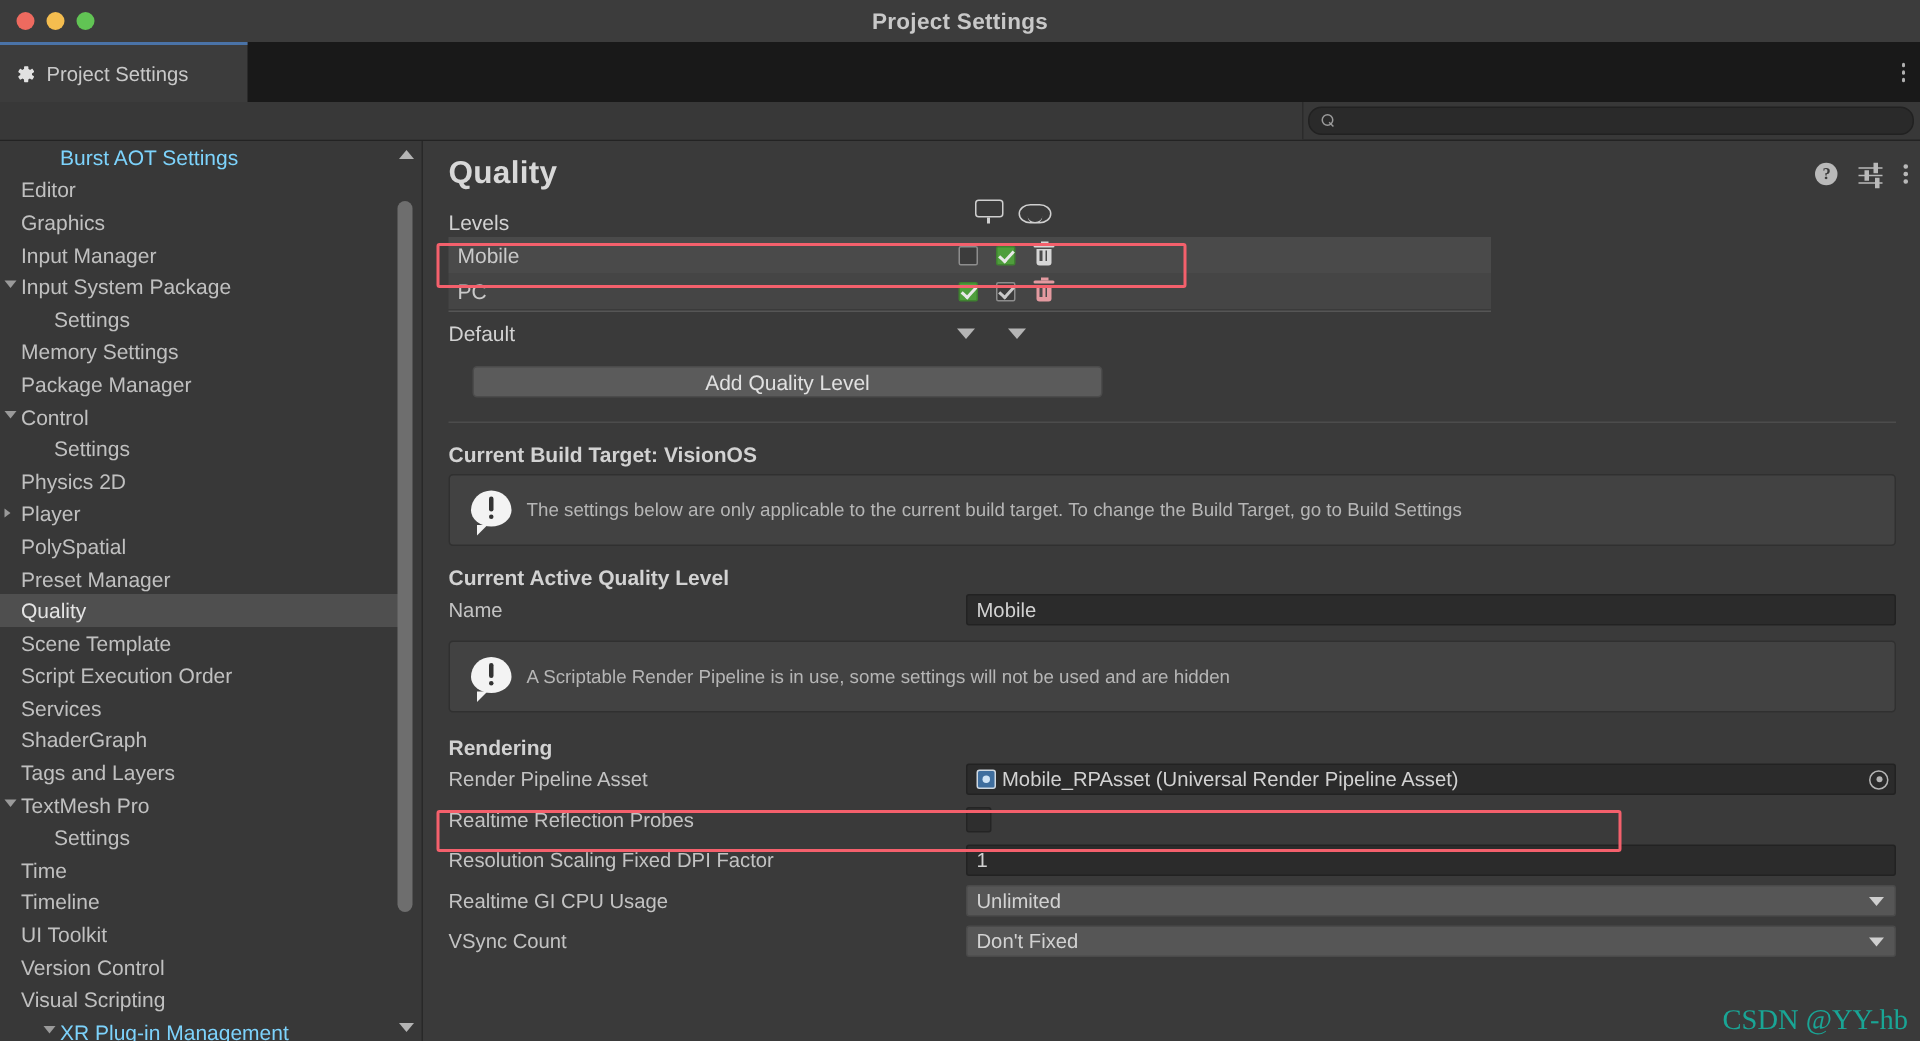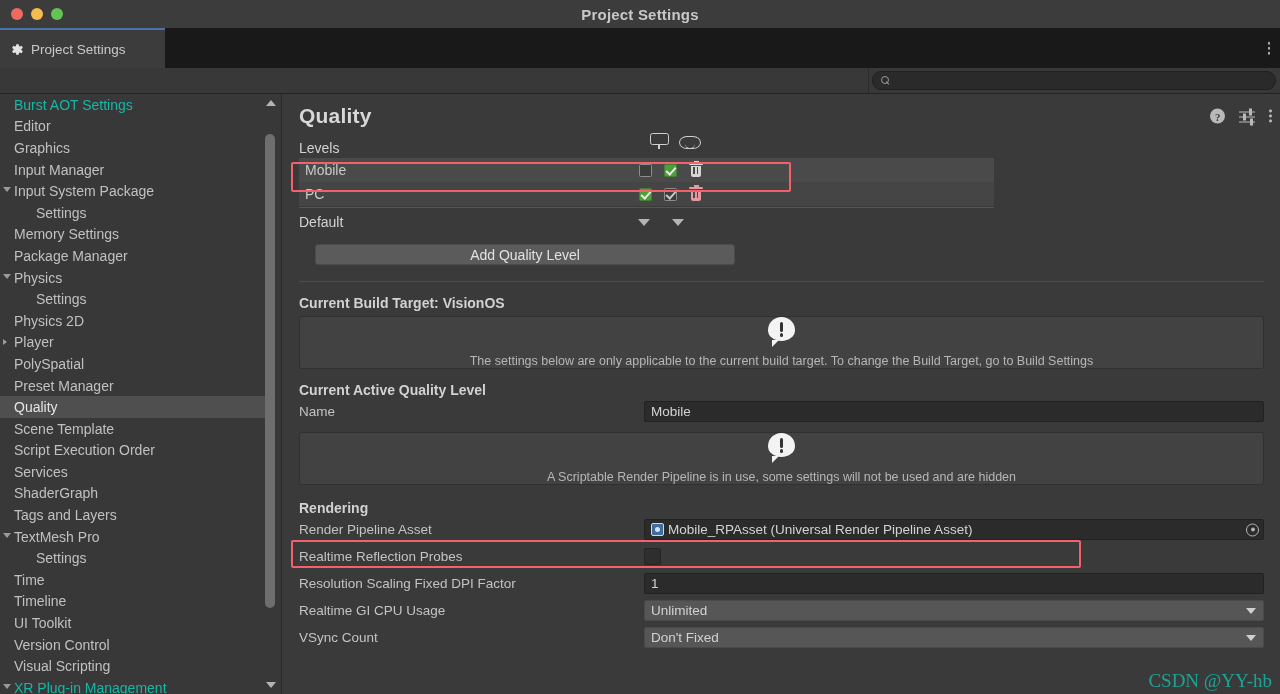--- a/index.html
+++ b/index.html
@@ -82,21 +82,21 @@
     border-right:1px solid #282828;
   }
   #sidelist { padding-top:0; }
   .side-item {
     height:21.6px; display:flex; align-items:center;
     padding-left:14px; font-size:14px; color:#c0c0c0;
     white-space:nowrap; position:relative;
   }
   .side-item.indent { padding-left:36px; }
   .side-item.selected { background:#4f4f4f; color:#e4e4e4; width:268px; }
-  .side-item.clipped-top { color:#14b8a6; }
+  .side-item.clipped-top { color:#7dd3fc;margin-left:26px; }
   .foldout {
     position:absolute; left:3px; top:50%; transform:translateY(-50%);
     width:0;height:0;border-left:4.5px solid #9a9a9a;
     border-top:3.5px solid transparent;border-bottom:3.5px solid transparent;
   }
   .foldout.open {
     border-left:4px solid transparent;border-right:4px solid transparent;
     border-top:5px solid #9a9a9a;
   }
   
@@ -205,21 +205,20 @@
 
   .hr { width:965px; height:1px; background:#4c4c4c; margin:16px 0 0 0; }
 
   .head2 { font-size:14px;font-weight:bold;color:#d2d2d2;margin-top:13px; }
 
   .helpbox {
     width:965px; min-height:48px; background:#424242;
     border:1px solid #303030; border-radius:3px;
     display:flex; align-items:center; gap:10px; padding:0 14px;
     margin-top:5px;
-    flex-direction:column;
   }
   .ic-warn { width:27px;height:27px;position:relative;flex:none; }
   .ic-warn .bub{
     width:27px;height:24px;background:#f3f3f3;border-radius:50% 50% 50% 50%/55% 55% 45% 45%;
     position:relative;
   }
   .ic-warn .tail{
     position:absolute;left:4px;bottom:-3px;width:0;height:0;
     border-left:7px solid #f3f3f3;border-bottom:7px solid transparent;
   }
@@ -335,21 +334,21 @@
           <span>Settings</span>
         </div>
         <div class="side-item">
           <span>Memory Settings</span>
         </div>
         <div class="side-item">
           <span>Package Manager</span>
         </div>
         <div class="side-item">
           <span class="foldout open"></span>
-          <span>Physics</span>
+          <span>Control</span>
         </div>
         <div class="side-item indent">
           <span>Settings</span>
         </div>
         <div class="side-item">
           <span>Physics 2D</span>
         </div>
         <div class="side-item">
           <span class="foldout"></span>
           <span>Player</span>

